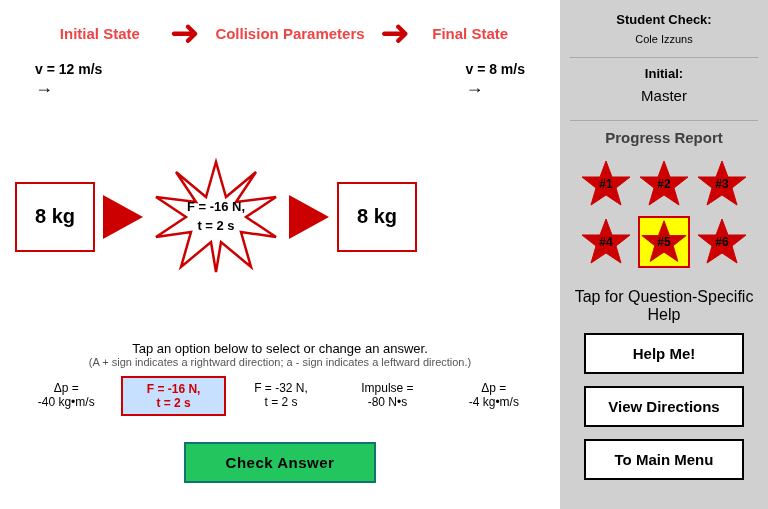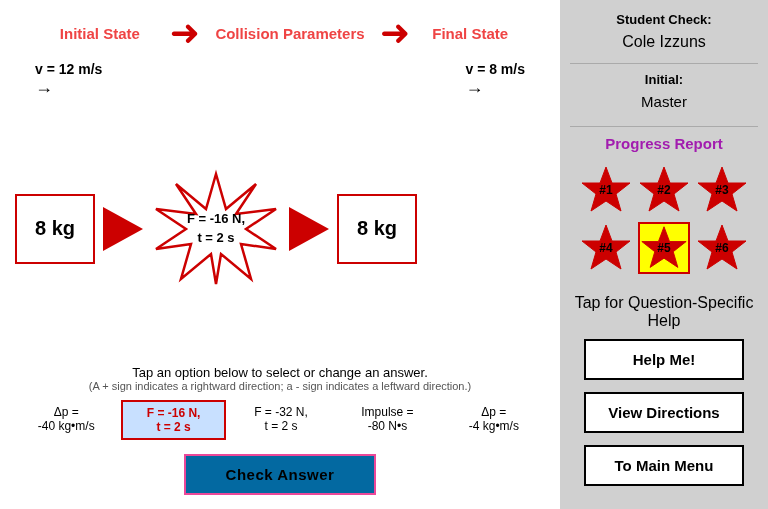--- a/index.html
+++ b/index.html
@@ -168,26 +168,26 @@
 
     .option-item.selected {
       background: #c8e0ff;
       border: 2px solid #cc0000;
       color: #cc0000;
       font-weight: bold;
     }
 
     .check-answer-btn {
       display: block;
-      margin: 4px auto;
+      margin: 16px auto;
       padding: 10px 40px;
       font-size: 15px;
       font-weight: bold;
-      background: #0369a1;
-      border: 2px solid #ec4899;
+      background: #22c55e;
+      border: 2px solid #0f766e;
       cursor: pointer;
       letter-spacing: 0.5px;
     }
 
     
     .right-panel {
       width: 208px;
       height: 509px;
       background: #d0d0d0;
       display: flex;
@@ -198,21 +198,21 @@
     }
 
     .student-name-label {
       font-size: 13px;
       font-weight: bold;
       color: #000;
       text-align: center;
     }
 
     .student-name-value {
-      font-size: 16px;
+      font-size: 11px;
       color: #000;
       text-align: center;
       margin-bottom: 4px;
     }
 
     .activity-label {
       font-size: 13px;
       font-weight: bold;
       color: #000;
       text-align: center;
@@ -221,21 +221,21 @@
     .activity-value {
       font-size: 15px;
       color: #000;
       text-align: center;
       margin-bottom: 8px;
     }
 
     .progress-report-label {
       font-size: 15px;
       font-weight: bold;
-      color: #a21caf;
+      color: #404040;
       text-align: left;
       margin-bottom: 6px;
     }
 
     .stars-grid {
       display: grid;
       grid-template-columns: repeat(3, 1fr);
       gap: 6px;
       margin-bottom: 10px;
     }

